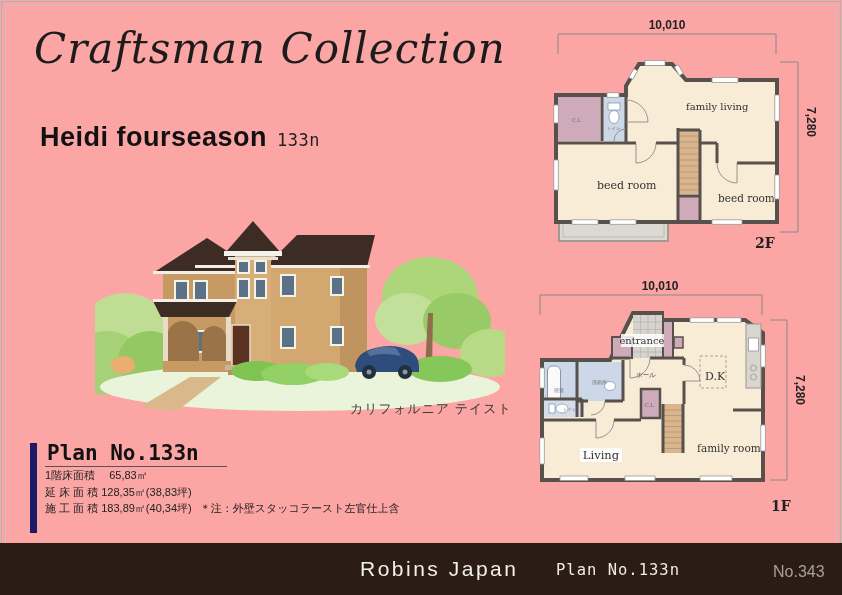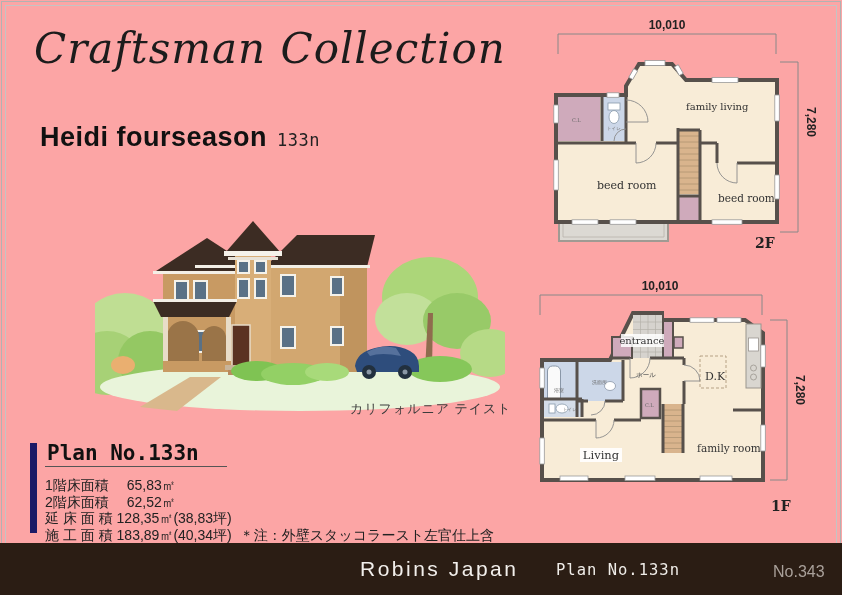--- a/index.html
+++ b/index.html
@@ -11,29 +11,29 @@
   .brand-script{position:absolute;left:34px;top:24px;font-family:"DejaVu Serif",serif;
       font-style:italic;font-size:42px;color:#1c1c1c;letter-spacing:1px;z-index:2;}
   .brand-sub{position:absolute;left:194px;top:86px;font-size:17px;color:#2a2a2a;
       letter-spacing:2px;z-index:2;}
   .model{position:absolute;left:40px;top:122px;font-size:27px;font-weight:bold;color:#111;
       letter-spacing:0.5px;z-index:2;}
   .model-code{font-family:"DejaVu Sans Mono",monospace;font-weight:normal;font-size:17px;
       color:#222;margin-left:10px;}
 
   .illustration{position:absolute;left:95px;top:185px;width:410px;height:235px;z-index:2;}
-  .caption{position:absolute;left:350px;top:400px;font-family:Liberation Serif, serif;
+  .caption{position:absolute;left:350px;top:400px;font-family:Liberation Sans, sans-serif;
       font-size:13px;color:#3c3c3c;letter-spacing:1px;z-index:2;}
 
   .plan-summary{position:absolute;left:30px;top:441px;z-index:2;}
   .accent-bar{position:absolute;left:0;top:2px;width:7px;height:90px;background:#1c1a66;}
   .ps-title{margin-left:15px;font-family:"DejaVu Sans Mono",monospace;font-weight:bold;
       font-size:21px;color:#111;border-bottom:1px solid #555;display:inline-block;
       padding:0 28px 1px 2px;}
-  .ps-rows{margin-left:15px;margin-top:10px;font-size:14px;color:#222;line-height:16.5px;
+  .ps-rows{margin-left:15px;margin-top:0;font-size:11px;color:#222;line-height:16.5px;
       white-space:nowrap;}
   .ps-note{margin-left:8px;text-align:right;}
 
   .plan-svg{position:absolute;z-index:2;}
   .footer{position:absolute;left:0;bottom:0;width:842px;height:52px;background:#2b1d14;z-index:5;padding-left:48px;}
   .footer .company{position:absolute;left:360px;top:14px;font-size:21px;color:#f2efec;
       letter-spacing:2.5px;}
   .footer .plan{position:absolute;left:556px;top:18px;font-family:"DejaVu Sans Mono",monospace;
       font-size:15.5px;color:#efece8;letter-spacing:1px;}
   .footer .sheet{position:absolute;left:773px;top:20px;font-size:16px;color:#a9a09a;}
@@ -119,21 +119,20 @@
         <circle cx="310" cy="187" r="2.5" fill="#8a97a5"></circle>
     </g>
   </svg>
   <div class="caption">カリフォルニア テイスト</div>
 
   <div class="plan-summary">
     <div class="accent-bar"></div>
     <div class="ps-title">Plan No.133n</div>
     <div class="ps-rows">
       <div>1階床面積　 65,83㎡</div>
-      <div>2階床面積　 62,52㎡</div>
       <div>延 床 面 積 128,35㎡(38,83坪)</div>
       <div>
         <span>施 工 面 積 183,89㎡(40,34坪)</span><span class="ps-note">＊注：外壁スタッコラースト左官仕上含</span>
       </div>
     </div>
   </div>
 
   <svg class="plan-svg" style="left:530px;top:10px;width:312px;height:250px;" viewBox="530 10 312 250">
     <g stroke="#888" fill="none" stroke-width="1">
       <path d="M558,34 H776 M558,34 V54 M776,34 V54"></path>

